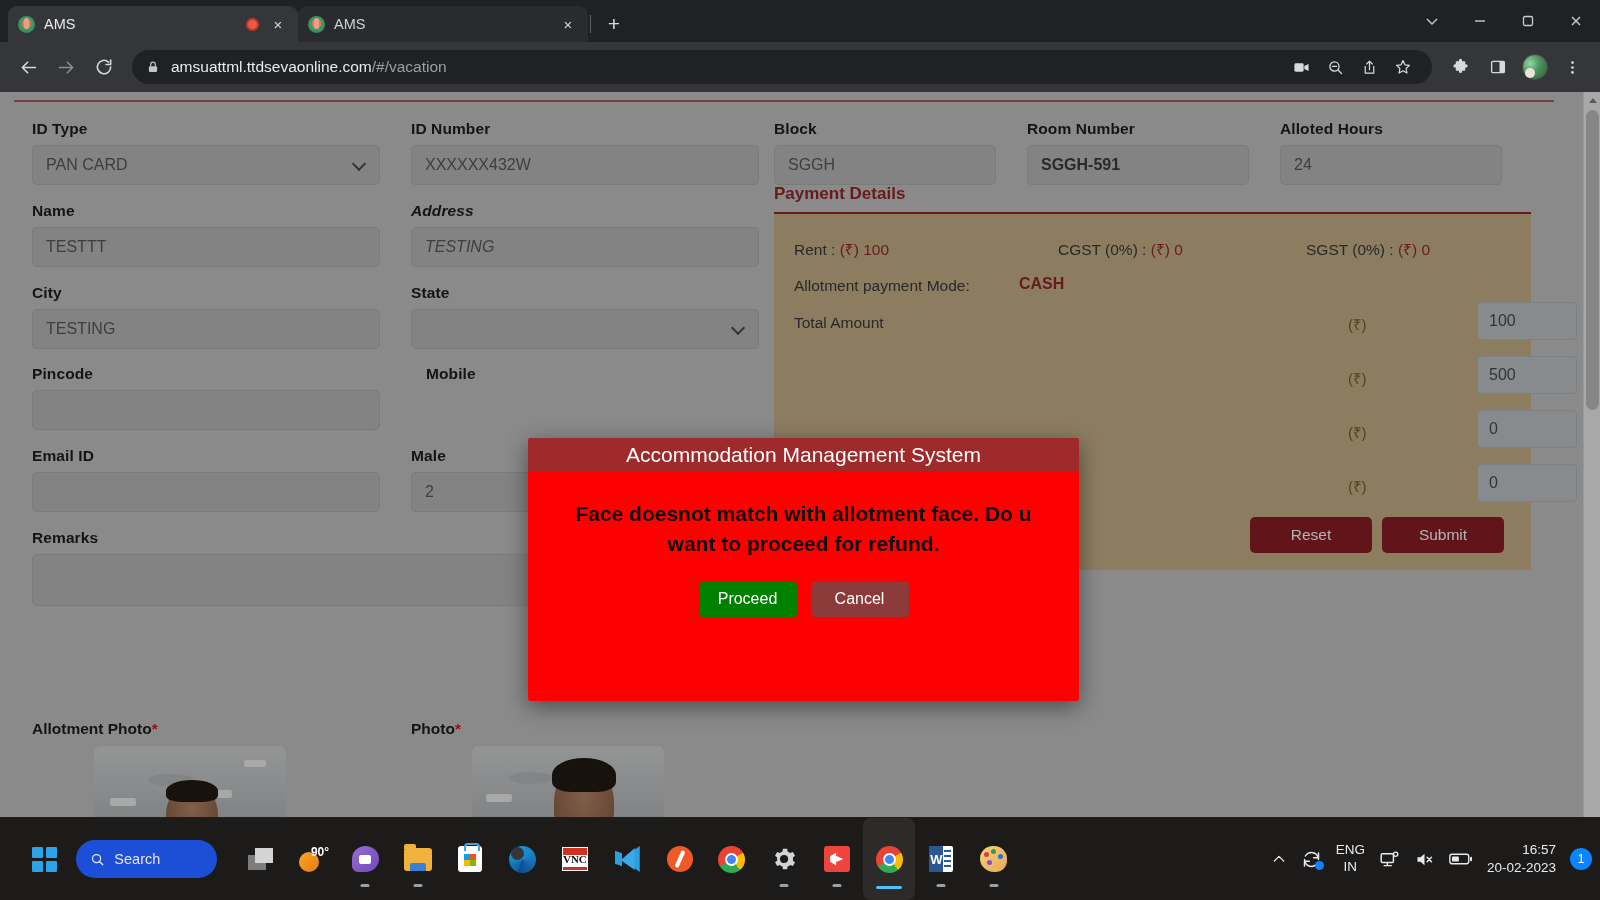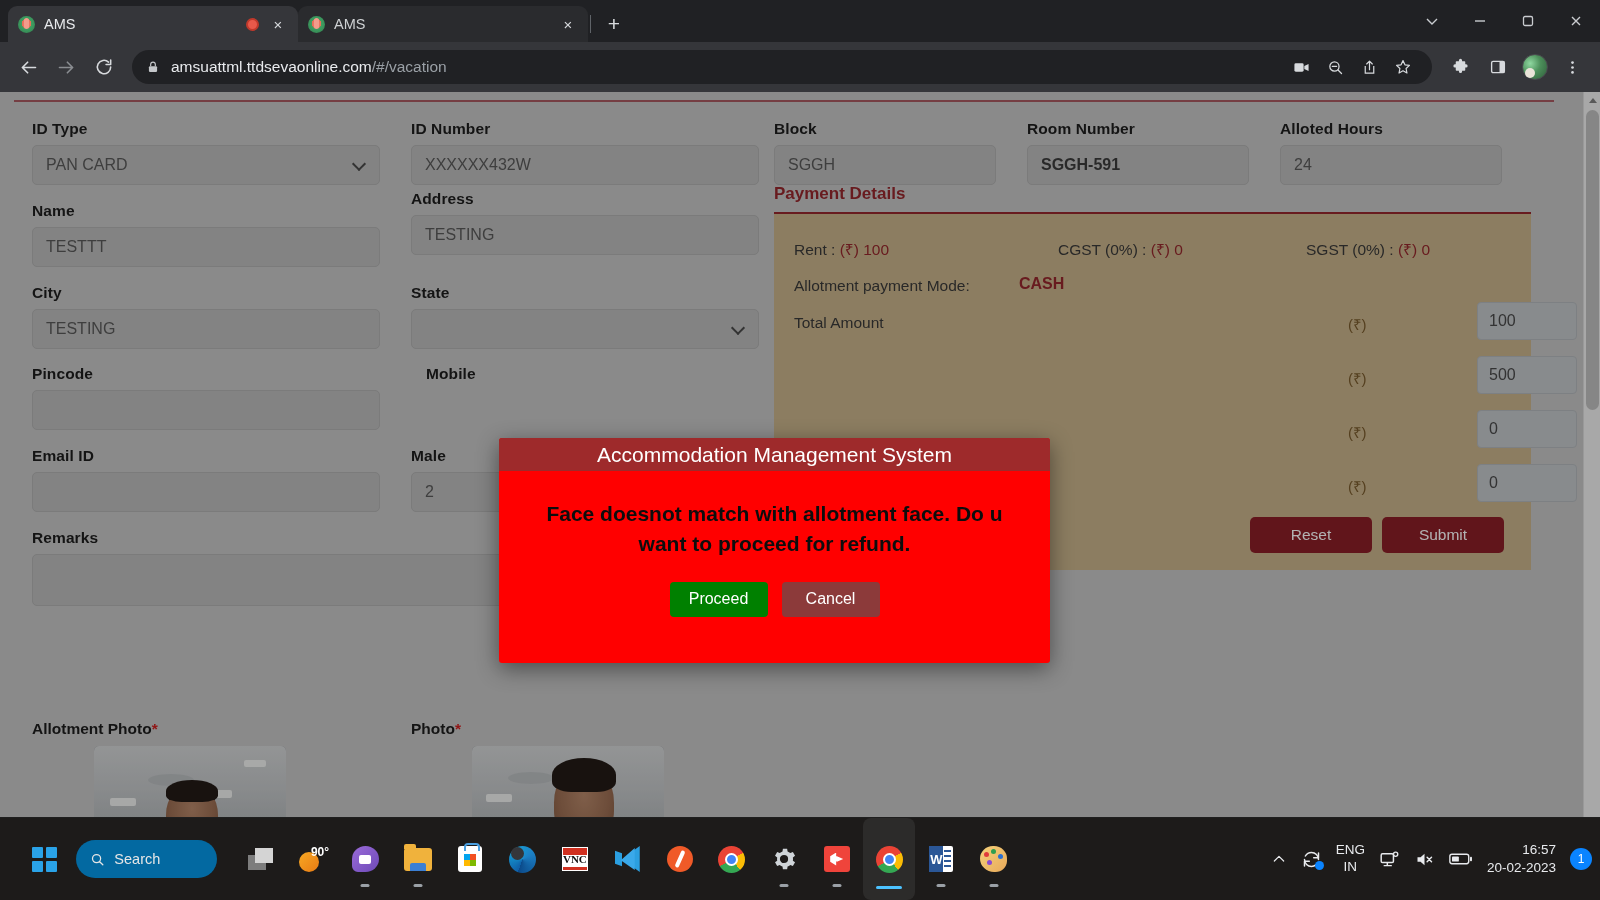--- a/index.html
+++ b/index.html
@@ -164,21 +164,21 @@
           border-left: 1px solid #dcdcdc; }
   .sb-arrow { width: 17px; height: 17px; display: flex; align-items: center; justify-content: center; }
   .sb-arrow i { display:block; width:0; height:0; border-left:4px solid transparent;
                 border-right:4px solid transparent; border-bottom:5px solid #808080; }
   .sb-thumb { position: absolute; left: 2px; top: 18px; width: 13px; height: 300px;
               background: #c1c1c1; border-radius: 7px; }
 
   
   .backdrop { position: absolute; inset: 0; background: rgba(0,0,0,0.30); }
   .modal {
-    position: absolute; left: 499px; top: 346px; width: 551px; height: 225px;
+    position: absolute; left: 528px; top: 346px; width: 551px; height: 263px;
     background: #ff0000; box-shadow: 0 6px 22px rgba(0,0,0,.45); border-radius: 3px;
     overflow: hidden;
   }
   .modal-head {
     height: 33px; background: #9e2a2b; color: #fff; display: flex;
     align-items: center; justify-content: center; font-size: 21px;
   }
   .modal-msg {
     padding: 28px 26px 0 26px; text-align: center; font-size: 21px; font-weight: bold;
     color: #0d0d0d; line-height: 1.45;
@@ -203,21 +203,21 @@
   .tb-item.pinned::after {
     content:""; position:absolute; bottom: 13px; left: 50%; transform: translateX(-50%);
     width: 9px; height: 3px; border-radius: 2px; background: #9aa0a6;
   }
   .tb-item.activewin { background: rgba(255,255,255,.07); border-radius: 8px; }
   .tb-item.activewin::after {
     content:""; position:absolute; bottom: 11px; left: 50%; transform: translateX(-50%);
     width: 26px; height: 3px; border-radius: 2px; background: #4cc2ff;
   }
   .search-pill {
-    width: 148px; height: 38px; border-radius: 19px; background: #0369a1;
+    width: 148px; height: 38px; border-radius: 19px; background: #1d4ed8;
     display: flex; align-items: center; gap: 9px; padding: 0 14px;
     color: #e6e6e6; font-size: 14.5px; margin-left: 6px;
   }
   .tray { position: absolute; right: 8px; height: 82px; display: flex; align-items: center;
           gap: 14px; color: #e8eaed; }
   .tray-item { display: flex; align-items: center; justify-content: center; }
   .tray-lang { text-align: center; font-size: 13.5px; line-height: 1.25; }
   .tray-clock { text-align: right; font-size: 13.5px; line-height: 1.35; }
   .tray-badge { width: 22px; height: 22px; border-radius: 50%; background: #0a84ff;
                 color: #fff; font-size: 12px; display: flex; align-items: center;
@@ -442,21 +442,21 @@
       </div>
       <div class="col" style="left:1280px; top:28px; width:222px;">
         <div class="flabel">Alloted Hours</div>
         <div class="fctl">24</div>
       </div>
 
       <div class="col" style="left:32px; top:110px; width:348px;">
         <div class="flabel">Name</div>
         <div class="fctl">TESTTT</div>
       </div>
-      <div class="col" style="left:411px; top:98px; width:348px;">
+      <div class="col" style="left:411px; top:110px; width:348px;font-style:italic;">
         <div class="flabel">Address</div>
         <div class="fctl">TESTING</div>
       </div>
 
       <div class="col" style="left:32px; top:192px; width:348px;">
         <div class="flabel">City</div>
         <div class="fctl">TESTING</div>
       </div>
       <div class="col" style="left:411px; top:192px; width:348px;">
         <div class="flabel">State</div>

